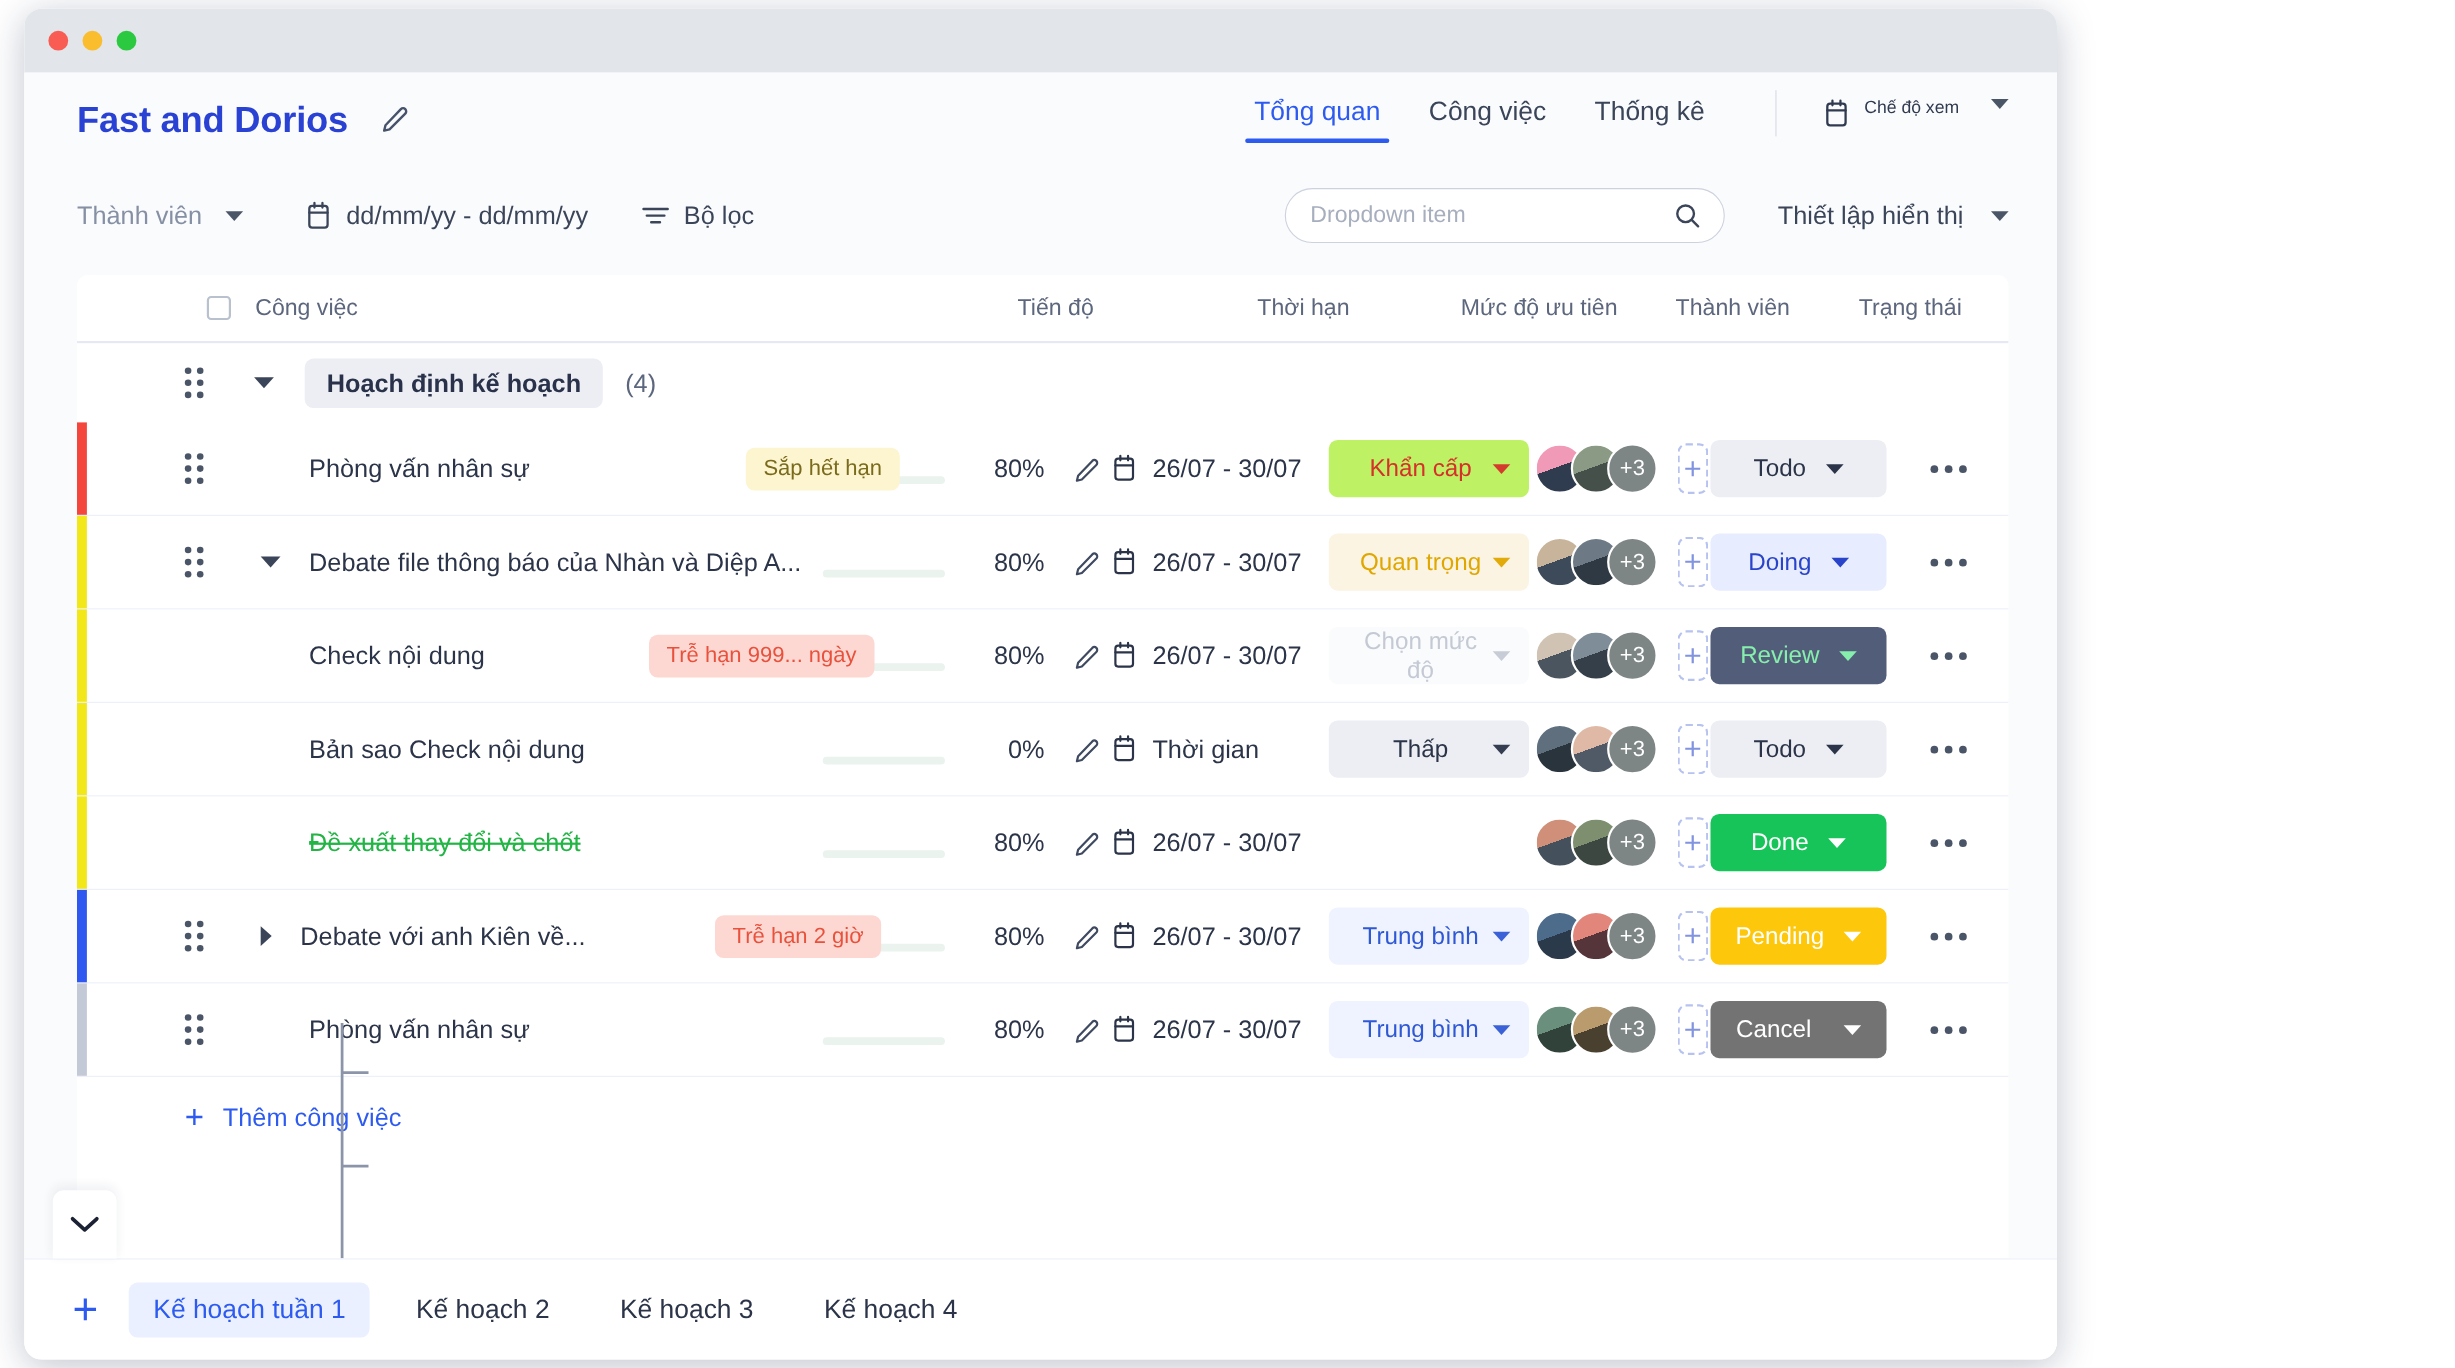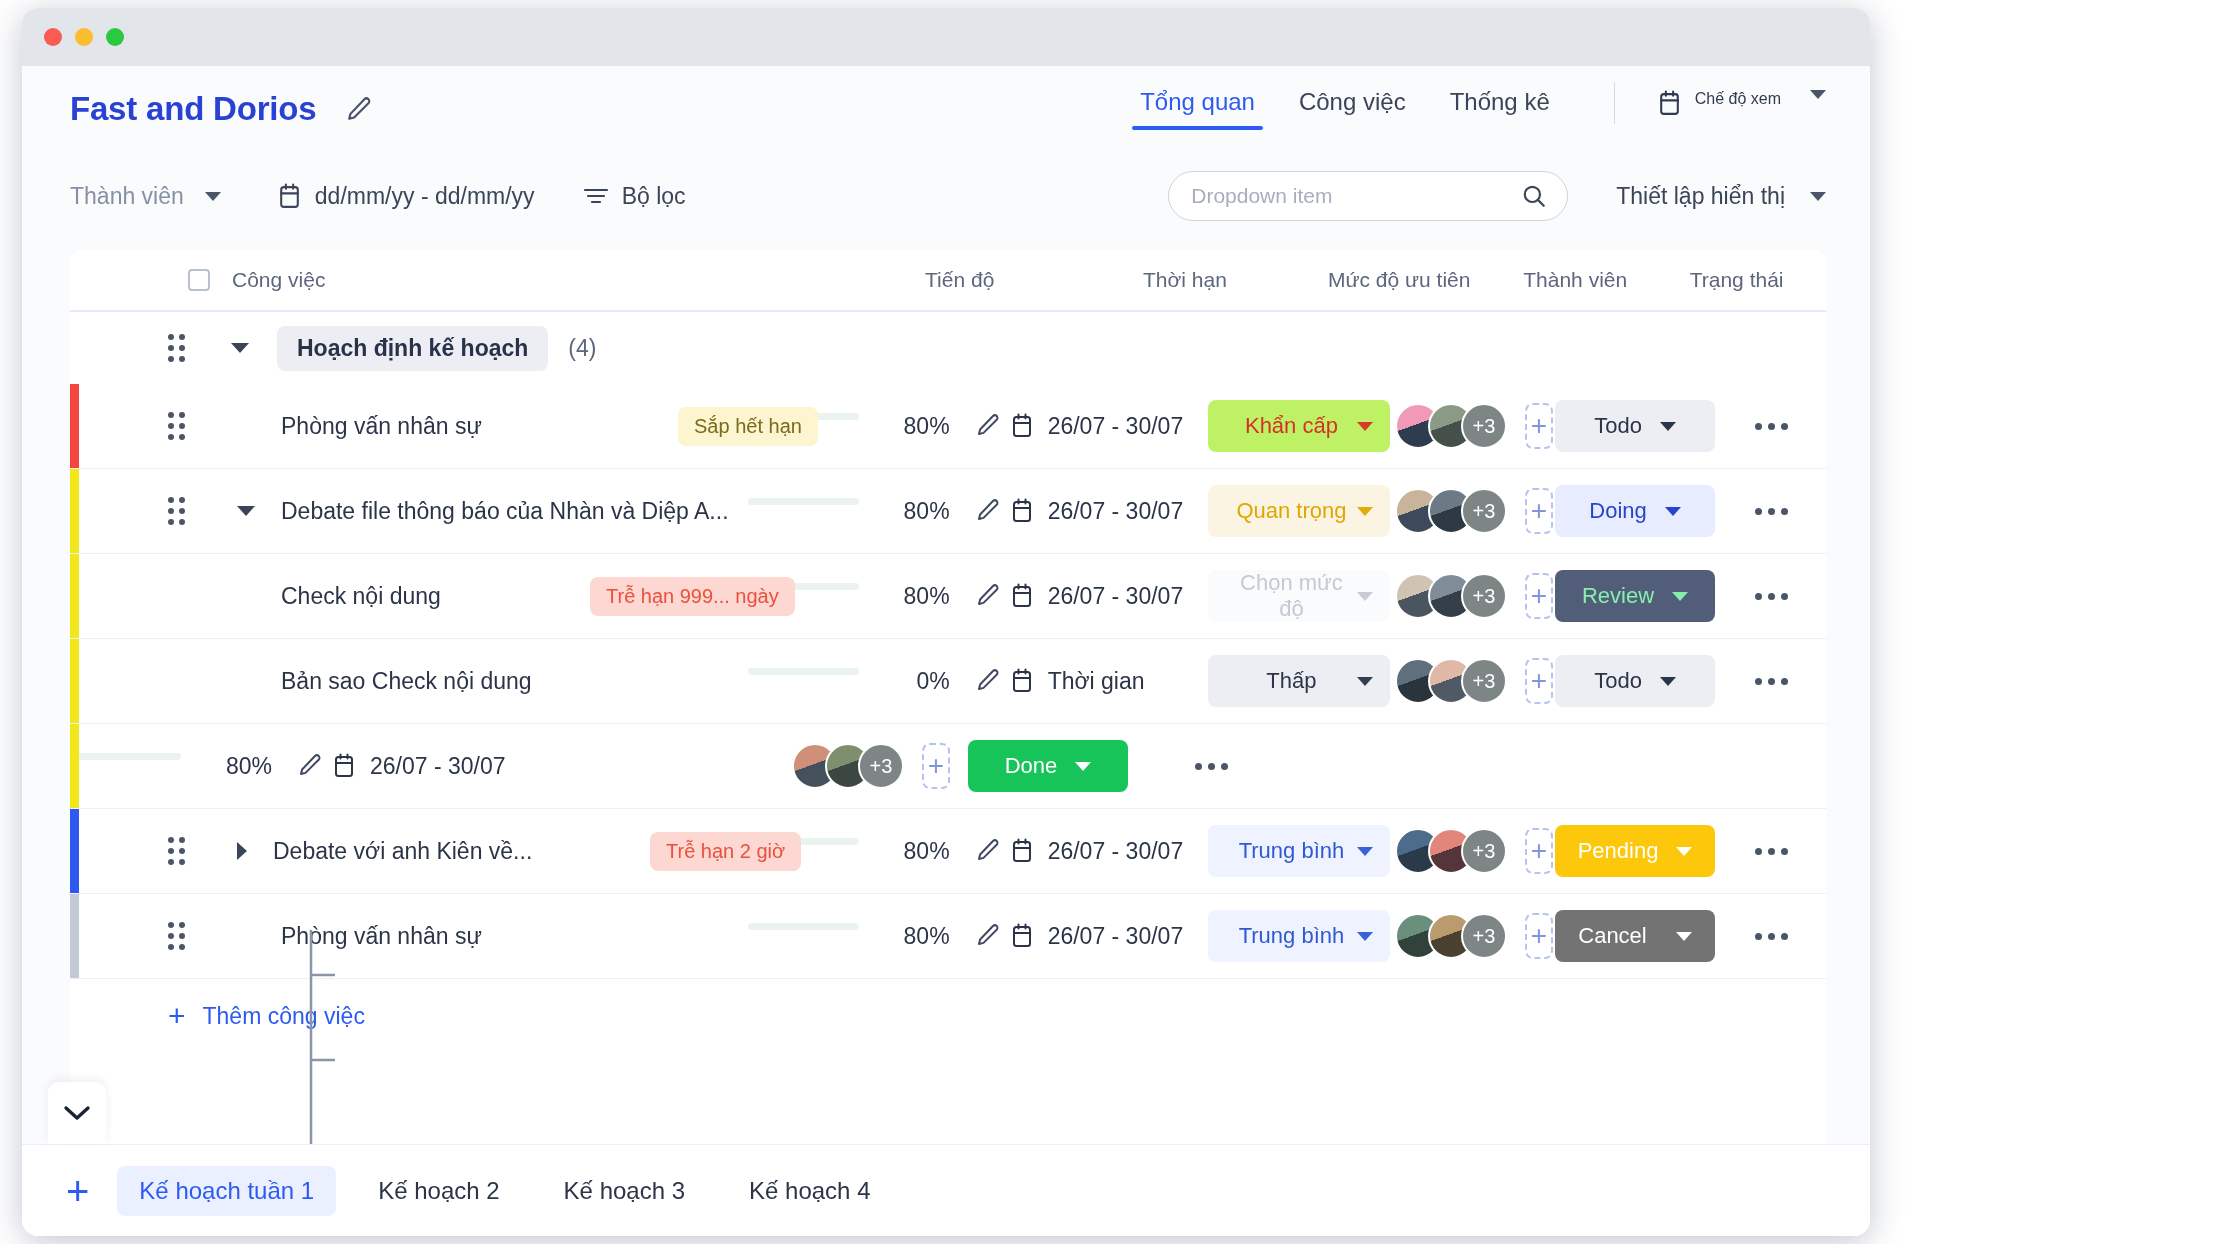--- a/index.html
+++ b/index.html
@@ -138,21 +138,21 @@
   }
   .tname { font-size: 23px; color: #2b3448; white-space: nowrap; }
   .tname.done { color: #23b446; text-decoration: line-through; }
   .pill {
     font-size: 20px; padding: 8px 16px; border-radius: 8px; white-space: nowrap;
     position: absolute;
   }
   .pill.warn { background: #fcf5d0; color: #7a6a1b; }
   .pill.late { background: #fdd8d2; color: #e8513c; }
 
-  .cell-prog { width: 252px; display: flex; align-items: flex-start; gap: 12px; }
+  .cell-prog { width: 252px; display: flex; align-items: flex-end; gap: 12px; }
   .pbar { width: 121px; height: 7px; border-radius: 4px; background: #eaf3ee; overflow: hidden; }
   .pfill { height: 100%; background: #1e9e42; border-radius: 4px; }
   .ppct { width: 86px; text-align: right; font-size: 23px; color: #2b3448; }
   .pen { margin-left: 14px; color: #3f4a61; display: flex; }
 
   .cell-due {
     width: 242px; display: flex; align-items: center; gap: 14px;
     font-size: 23px; color: #2b3448; padding-left: 10px;
   }
 
@@ -551,20 +551,25 @@
               </span>
             </div>
             <div class="dots3">
               <i></i>
               <i></i>
               <i></i>
             </div>
           </div>
           <div class="row">
             <div class="bar" style="background: rgb(242, 231, 24);"></div>
+            <div class="cell-task">
+              <span style="width:69px"></span>
+              <span style="width:44px"></span>
+              <span class="tname done">Đề xuất thay đổi và chốt</span>
+            </div>
             <div class="cell-prog">
               <span class="pbar"><span class="pfill" style="width:80%"></span></span>
               <span class="ppct">80%</span>
               <span class="pen">
                 <svg width="24" height="24" viewBox="0 0 24 24" fill="none" stroke="#3f4a61" stroke-width="2" stroke-linecap="round" stroke-linejoin="round">
                   <path d="M17 3a2.6 2.6 0 0 1 3.7 3.7L7.5 19.9 3 21l1.1-4.5z"></path>
                 </svg>
               </span>
             </div>
             <div class="cell-due">

